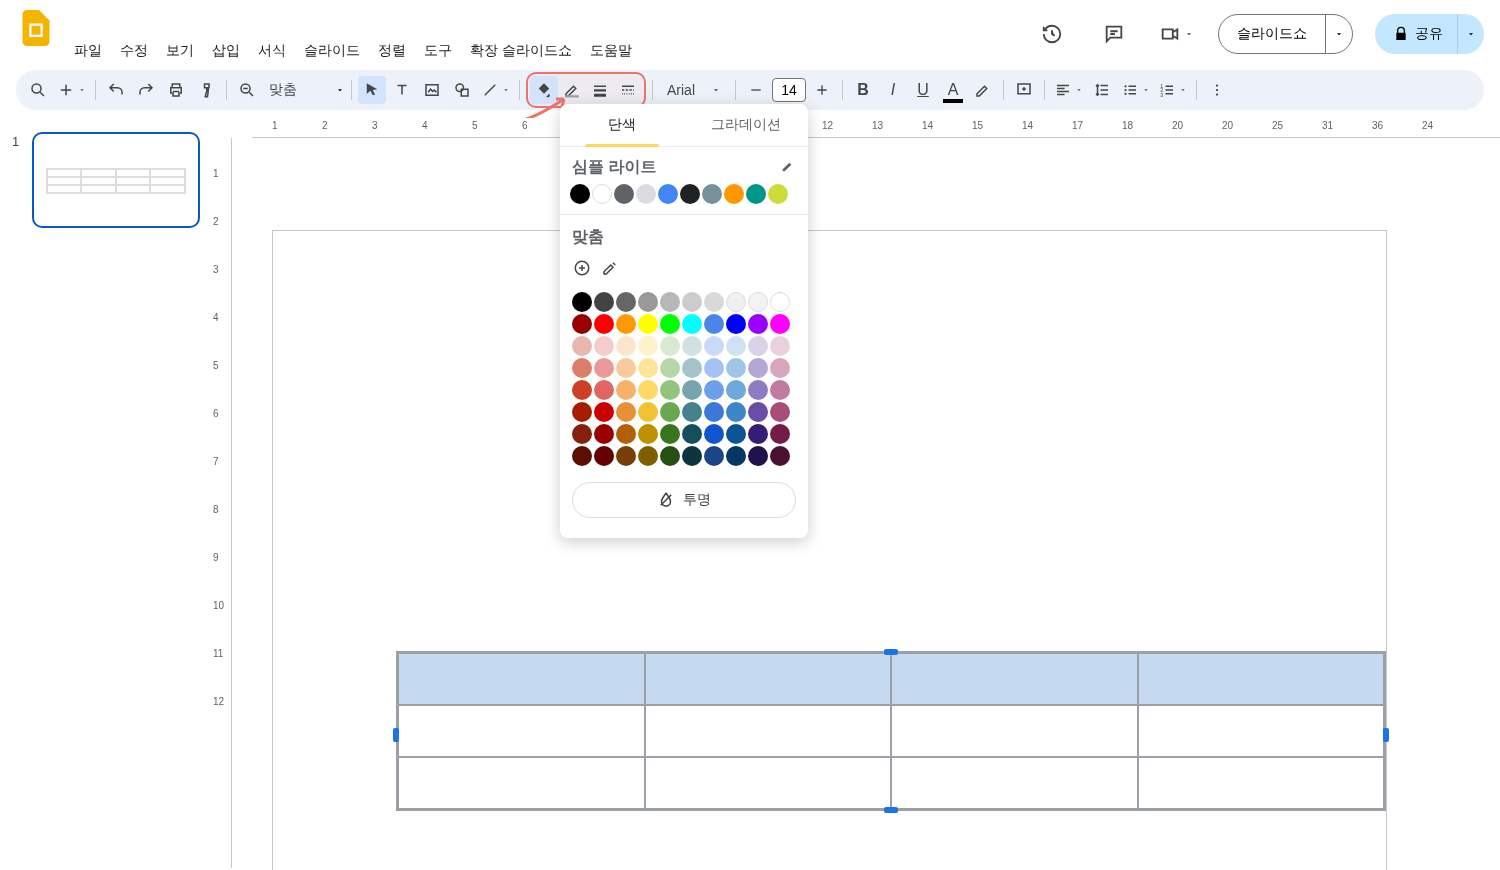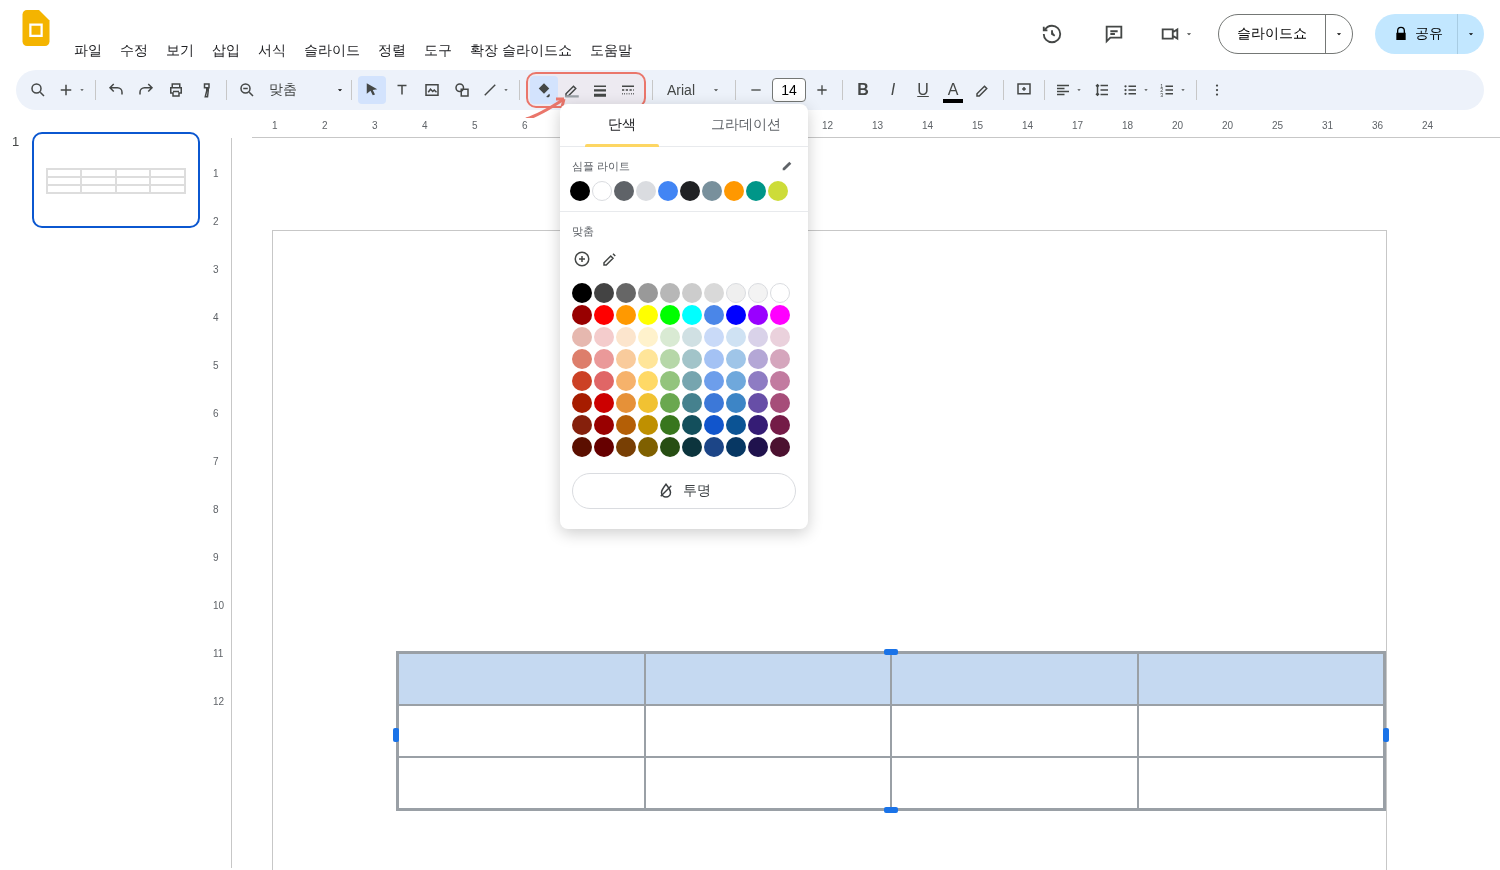--- a/index.html
+++ b/index.html
@@ -53,21 +53,21 @@
 .slide-table .row { display: flex; }
 .slide-table .cell { flex: 1; height: 52px; border: 1px solid #9aa0a6; }
 .slide-table .row:first-child .cell { background: #c5d9f1; }
 .handle-mid { position: absolute; width: 14px; height: 6px; background: #1a73e8; border-radius: 2px; }
 
 .popover { position: absolute; left: 560px; top: 104px; width: 248px; background: #fff; border-radius: 8px; box-shadow: 0 4px 16px rgba(0,0,0,0.2); z-index: 100; padding-bottom: 12px; }
 .tabs { display: flex; border-bottom: 1px solid #e8eaed; }
 .tab { flex: 1; text-align: center; padding: 12px 0; font-size: 14px; color: #5f6368; cursor: pointer; position: relative; }
 .tab.active { color: #202124; font-weight: 500; }
 .tab.active::after { content: ''; position: absolute; bottom: -1px; left: 20%; right: 20%; height: 3px; background: #fdd663; border-radius: 2px 2px 0 0; }
-.section-label { font-size: 11px; color: #5f6368; padding: 10px 12px 6px; display: flex; justify-content: space-between; align-items: center; }
+.section-label { font-size: 16px; color: #5f6368; padding: 10px 12px 6px; display: flex; justify-content: space-between; align-items: center; font-weight: bold; }
 .theme-row { display: flex; gap: 2px; padding: 0 10px 10px; border-bottom: 1px solid #e8eaed; margin-bottom: 2px; }
 .swatch { width: 20px; height: 20px; border-radius: 50%; cursor: pointer; }
 .swatch.outline { border: 1px solid #dadce0; }
 .custom-row { display: flex; gap: 8px; padding: 4px 12px 10px; align-items: center; }
 .custom-btn { width: 20px; height: 20px; display: flex; align-items: center; justify-content: center; color: #444746; cursor: pointer; }
 .color-grid { display: grid; grid-template-columns: repeat(10, 20px); gap: 2px; padding: 4px 12px 10px; }
 .transparent-btn { margin: 6px 12px 8px; border: 1px solid #dadce0; border-radius: 20px; height: 36px; display: flex; align-items: center; justify-content: center; gap: 8px; font-size: 14px; color: #3c4043; cursor: pointer; }
 
 svg { fill: currentColor; }
 </style>

